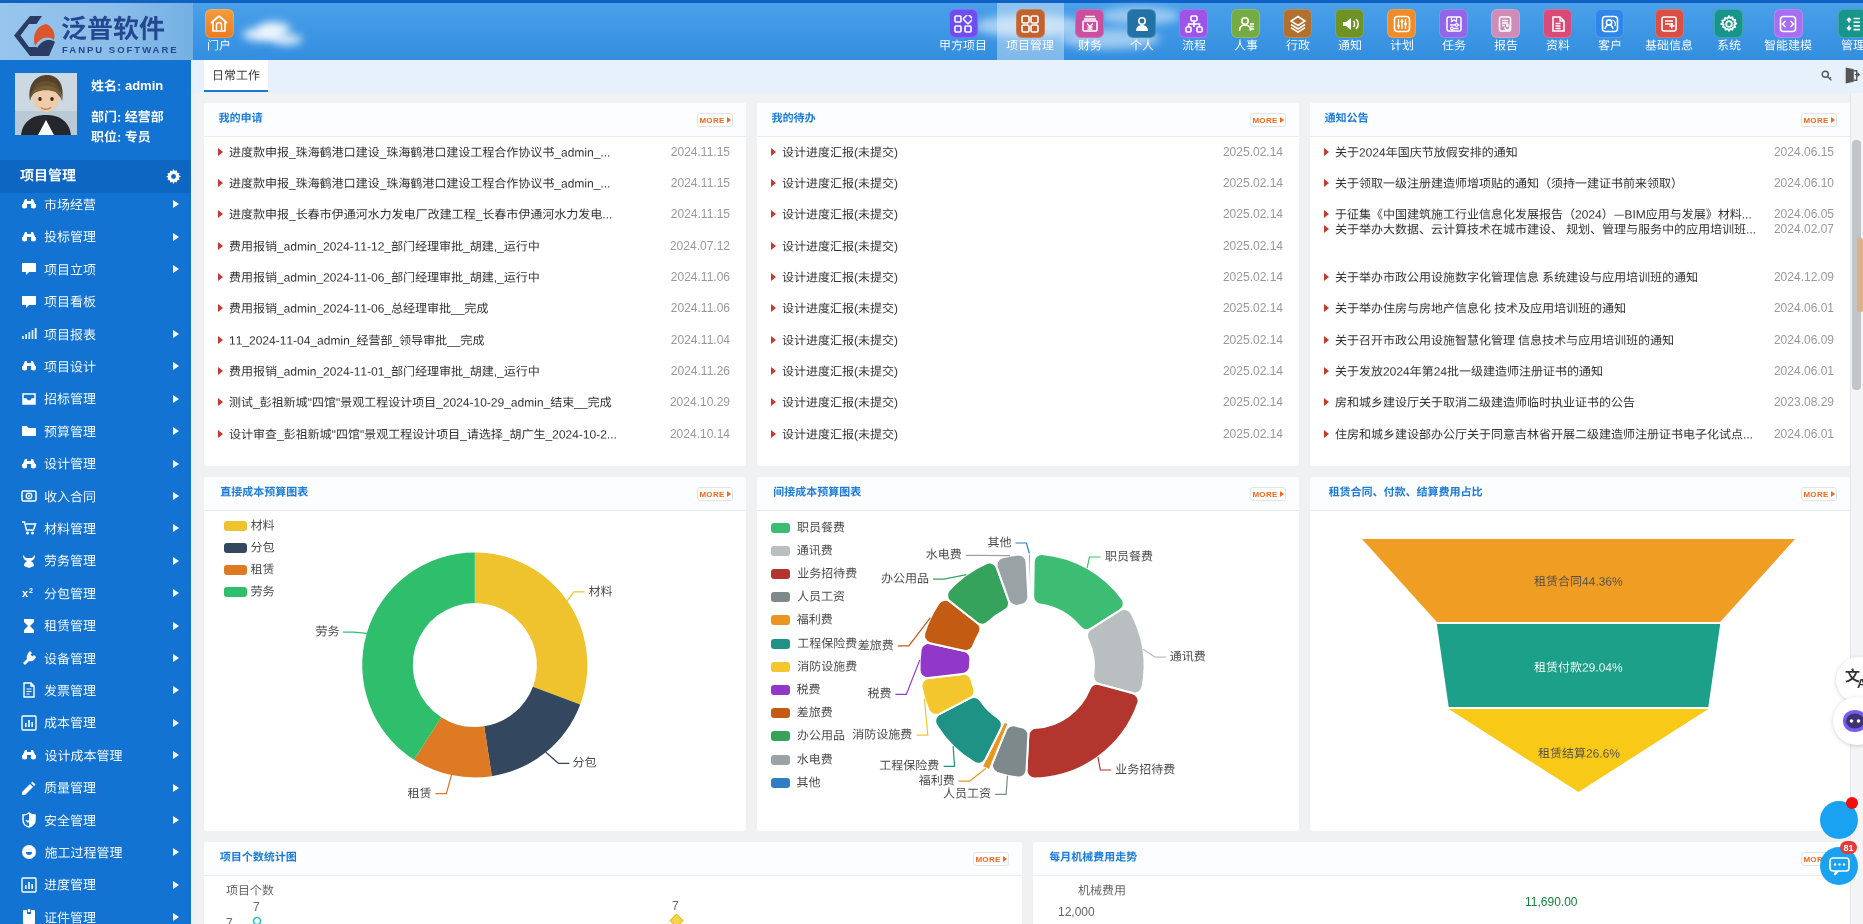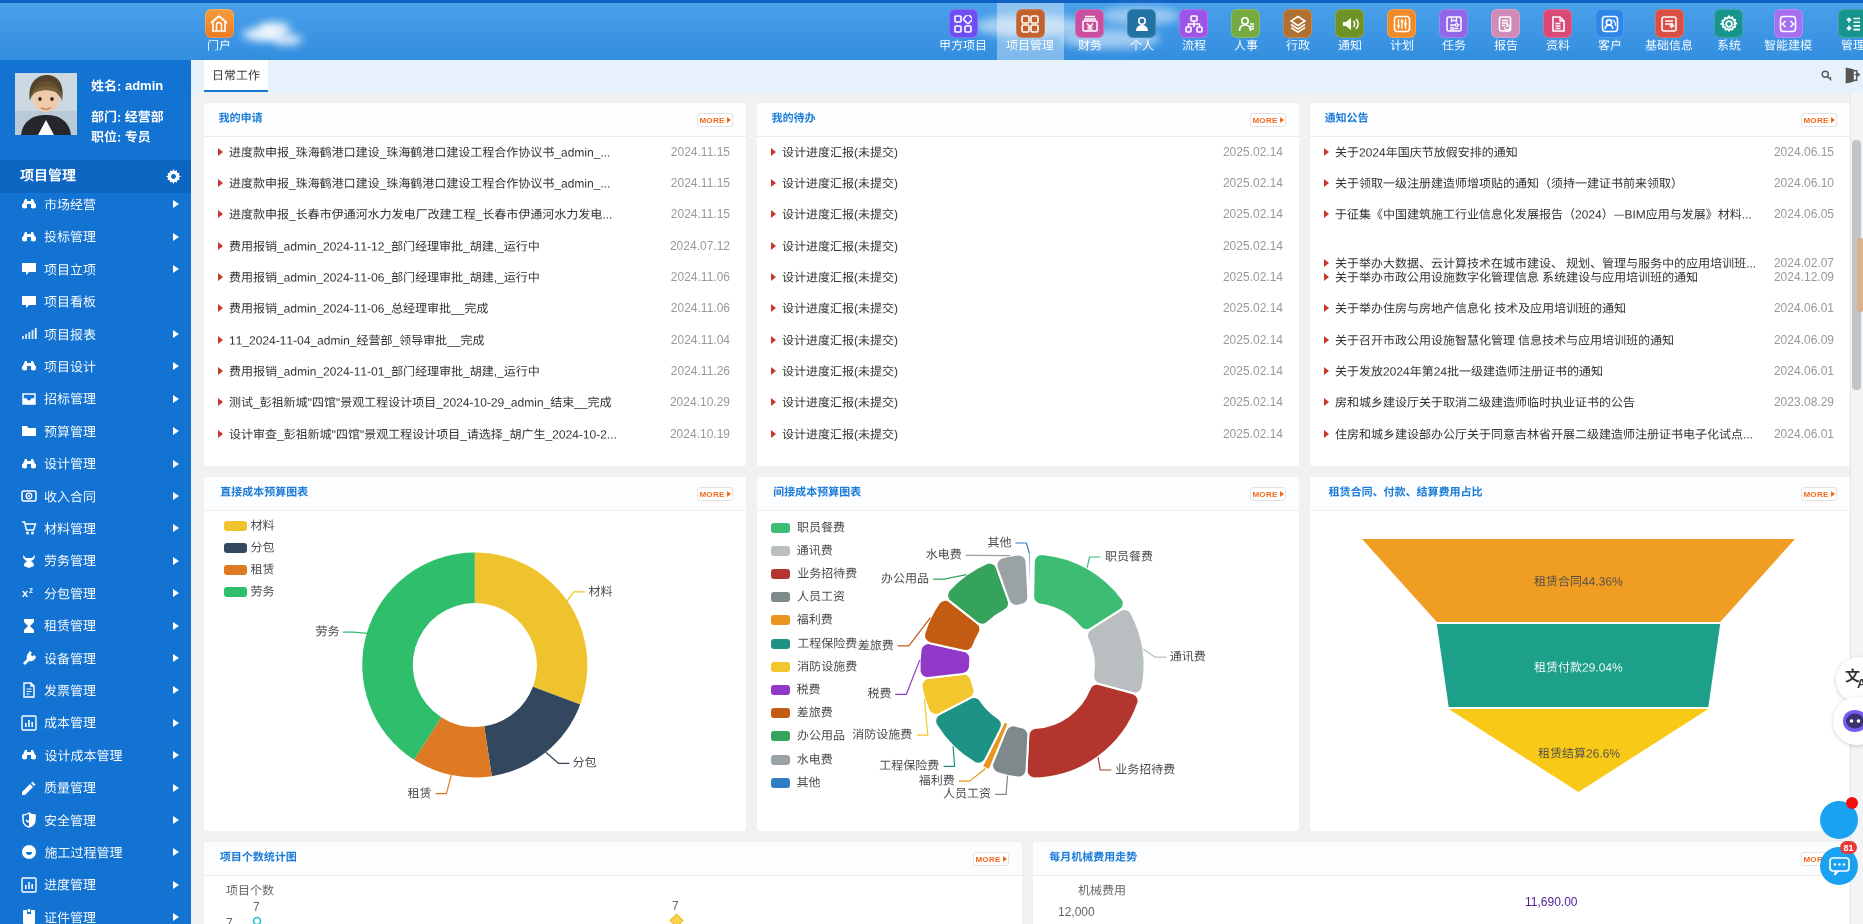--- a/index.html
+++ b/index.html
@@ -35,20 +35,36 @@
 .fcirc{position:absolute;border-radius:50%;z-index:20}
 .fico{z-index:21;position:absolute}
 </style></head><body>
 <div id="hdr">
 <div class="cloud" style="left:243px;top:25px;width:40px;height:13px;opacity:.9"></div>
     <div class="cloud" style="left:258px;top:19px;width:32px;height:14px;opacity:.85"></div>
 <div class="cloud" style="left:272px;top:31px;width:30px;height:11px;opacity:.8"></div>
 <div class="cloud" style="left:975px;top:12px;width:110px;height:22px;opacity:.55"></div>
 <div class="cloud" style="left:1060px;top:26px;width:100px;height:20px;opacity:.5"></div>
 <div class="cloud" style="left:1100px;top:4px;width:80px;height:18px;opacity:.45"></div>
+<div id="logo">
+<svg class="abs" style="left:13px;top:12px" width="42" height="42" viewBox="0 0 42 42">
+<path d="M17 1 L29 1 L23.5 9 H16 L7.5 20.5 L16 32 H23.5 L29 41 H17 L1 20.5 Z" fill="#2a3c64"></path>
+<path d="M22 31 C19 21 23 11 33 9 C39 11 43 18 41 25 C34 20 27 23 22 31 Z" fill="#d9572b"></path>
+<path d="M24 33 C29 25 36 23 42 27 L36 41 H25 C22.5 38.5 22.8 35.5 24 33 Z" fill="#2a3c64"></path>
+</svg>
+<div class="abs" style="left:61px;top:12px">
+        <svg class="tr" width="104.0" height="26" viewBox="0 -225 1024 256" fill="#24488f">
+          <use href="#ga"></use>
+          <use href="#gb" x="256"></use>
+          <use href="#gc" x="512"></use>
+          <use href="#gd" x="768"></use>
+        </svg>
+      </div>
+<div class="abs" style="left:62px;top:41px;font-size:9.5px;font-weight:bold;color:#24488f;letter-spacing:2px">FANPU SOFTWARE</div>
+</div>
 <div class="mitem" style="left:929.5px;width:67px">
       <div class="micon" style="background:#6e4ef2">
         <svg width="18" height="18" viewBox="0 0 18 18" fill="none" stroke="#fff" stroke-width="1.6">
           <rect x="1" y="1" width="6" height="6" rx="1"></rect>
           <rect x="1" y="11" width="6" height="6" rx="1"></rect>
           <rect x="11" y="11" width="6" height="6" rx="1"></rect>
           <rect x="10.5" y="0.5" width="7" height="7" rx="1" transform="rotate(45 14 4)"></rect>
         </svg>
       </div>
       <div class="mlab">
@@ -1198,21 +1214,21 @@
           <use href="#gch" x="7465"></use>
           <use href="#gci" x="7550"></use>
           <use href="#gcf" x="7692"></use>
           <use href="#gch" x="7835"></use>
           <use href="#gce" x="7920"></use>
           <use href="#gb1" x="8062"></use>
           <use href="#gb1" x="8134"></use>
           <use href="#gb1" x="8205"></use>
         </svg>
       </div>
-      <span class="ldate">2024.10.19</span>
+      <span class="ldate">2024.10.14</span>
     </div>
   </div>
 <div class="panel" style="left:757px;top:103px;width:542px;height:363px">
     <div class="phead">
       <svg class="tr" width="47.2" height="11" viewBox="0 -225 1024 256" fill="#1a7bd8">
         <use href="#gcP"></use>
         <use href="#gcQ" x="256"></use>
         <use href="#gcZ" x="512"></use>
         <use href="#gc0" x="768"></use>
       </svg>
@@ -1522,21 +1538,21 @@
           <use href="#gdD" x="7909"></use>
           <use href="#gbm" x="8165"></use>
           <use href="#gB" x="8421"></use>
           <use href="#gb1" x="8677"></use>
           <use href="#gb1" x="8749"></use>
           <use href="#gb1" x="8820"></use>
         </svg>
       </div>
       <span class="ldate">2024.06.05</span>
     </div>
-    <div class="litem" style="top:144px">
+    <div class="litem" style="top:110px">
       <div class="lbul"></div>
       <div class="ltxt">
         <svg class="tr" width="421.1" height="12" viewBox="0 -225 8984 256" fill="#333">
           <use href="#gc1"></use>
           <use href="#gc2" x="256"></use>
           <use href="#gdE" x="512"></use>
           <use href="#gdF" x="768"></use>
           <use href="#gdG" x="1024"></use>
           <use href="#gdH" x="1280"></use>
           <use href="#gdI" x="1536"></use>
@@ -2216,21 +2232,21 @@
     <div class="more">MORE<i></i></div>
     <div class="abs" style="left:45.0px;top:42.0px">
       <svg class="tr" width="48.0" height="12" viewBox="0 -225 1024 256" fill="#666">
         <use href="#gfb"></use>
         <use href="#gfc" x="256"></use>
         <use href="#gcb" x="512"></use>
         <use href="#gcc" x="768"></use>
       </svg>
     </div>
     <div class="abs" style="left:25px;top:63px;color:#666;font-size:12px">12,000</div>
-    <div class="abs" style="left:492px;top:53px;color:#4c1d95;font-size:12px">11,690.00</div>
+    <div class="abs" style="left:492px;top:53px;color:#15803d;font-size:12px">11,690.00</div>
   </div>
 <div class="fcirc" style="left:1836px;top:657px;width:46px;height:46px;background:#fff;box-shadow:0 1px 4px rgba(0,0,0,.18)"></div>
 <div class="abs fico" style="left:1845px;top:668px">
     <svg class="tr" width="15.0" height="15" viewBox="0 -225 256 256" fill="#333">
       <use href="#gem"></use>
     </svg>
   </div>
 <div class="abs fico" style="left:1857px;top:676px;font-size:13px;font-weight:bold;color:#333">A</div>
 <div class="fcirc" style="left:1833px;top:697px;width:48px;height:48px;background:#fff;box-shadow:0 1px 4px rgba(0,0,0,.18)"></div>
 <svg class="abs fico" style="position:absolute;left:1841px;top:707px" width="28" height="28" viewBox="0 0 28 28">

